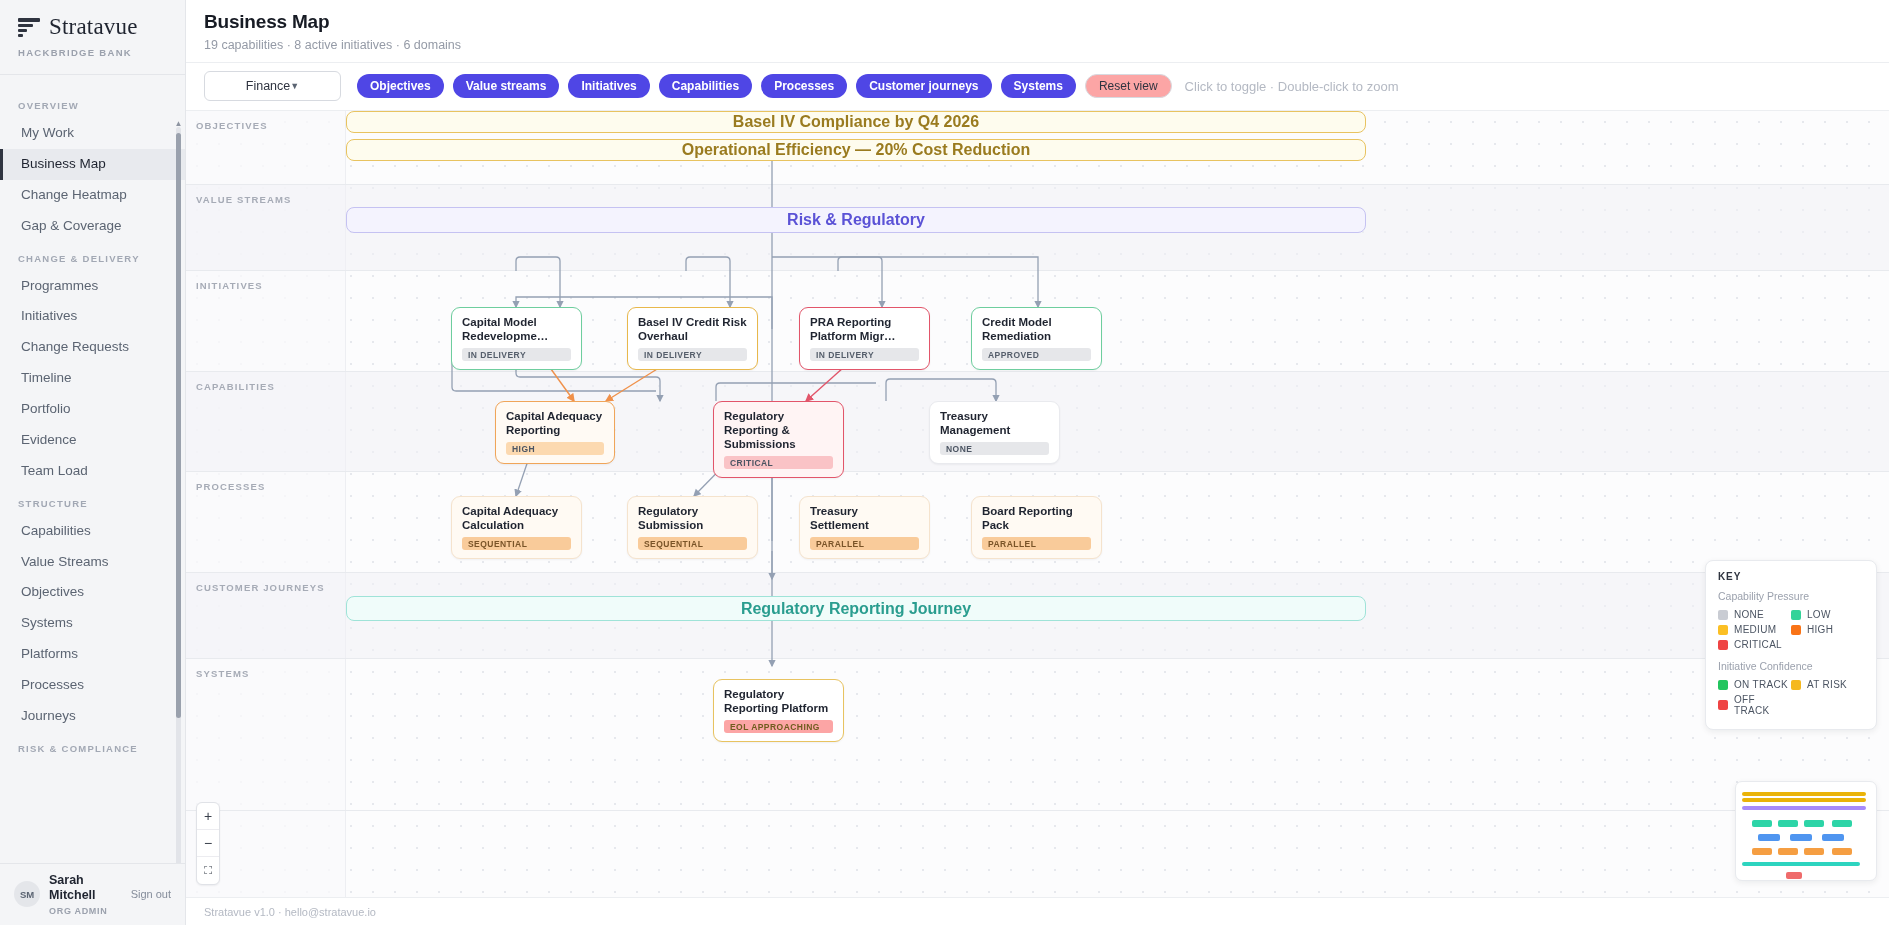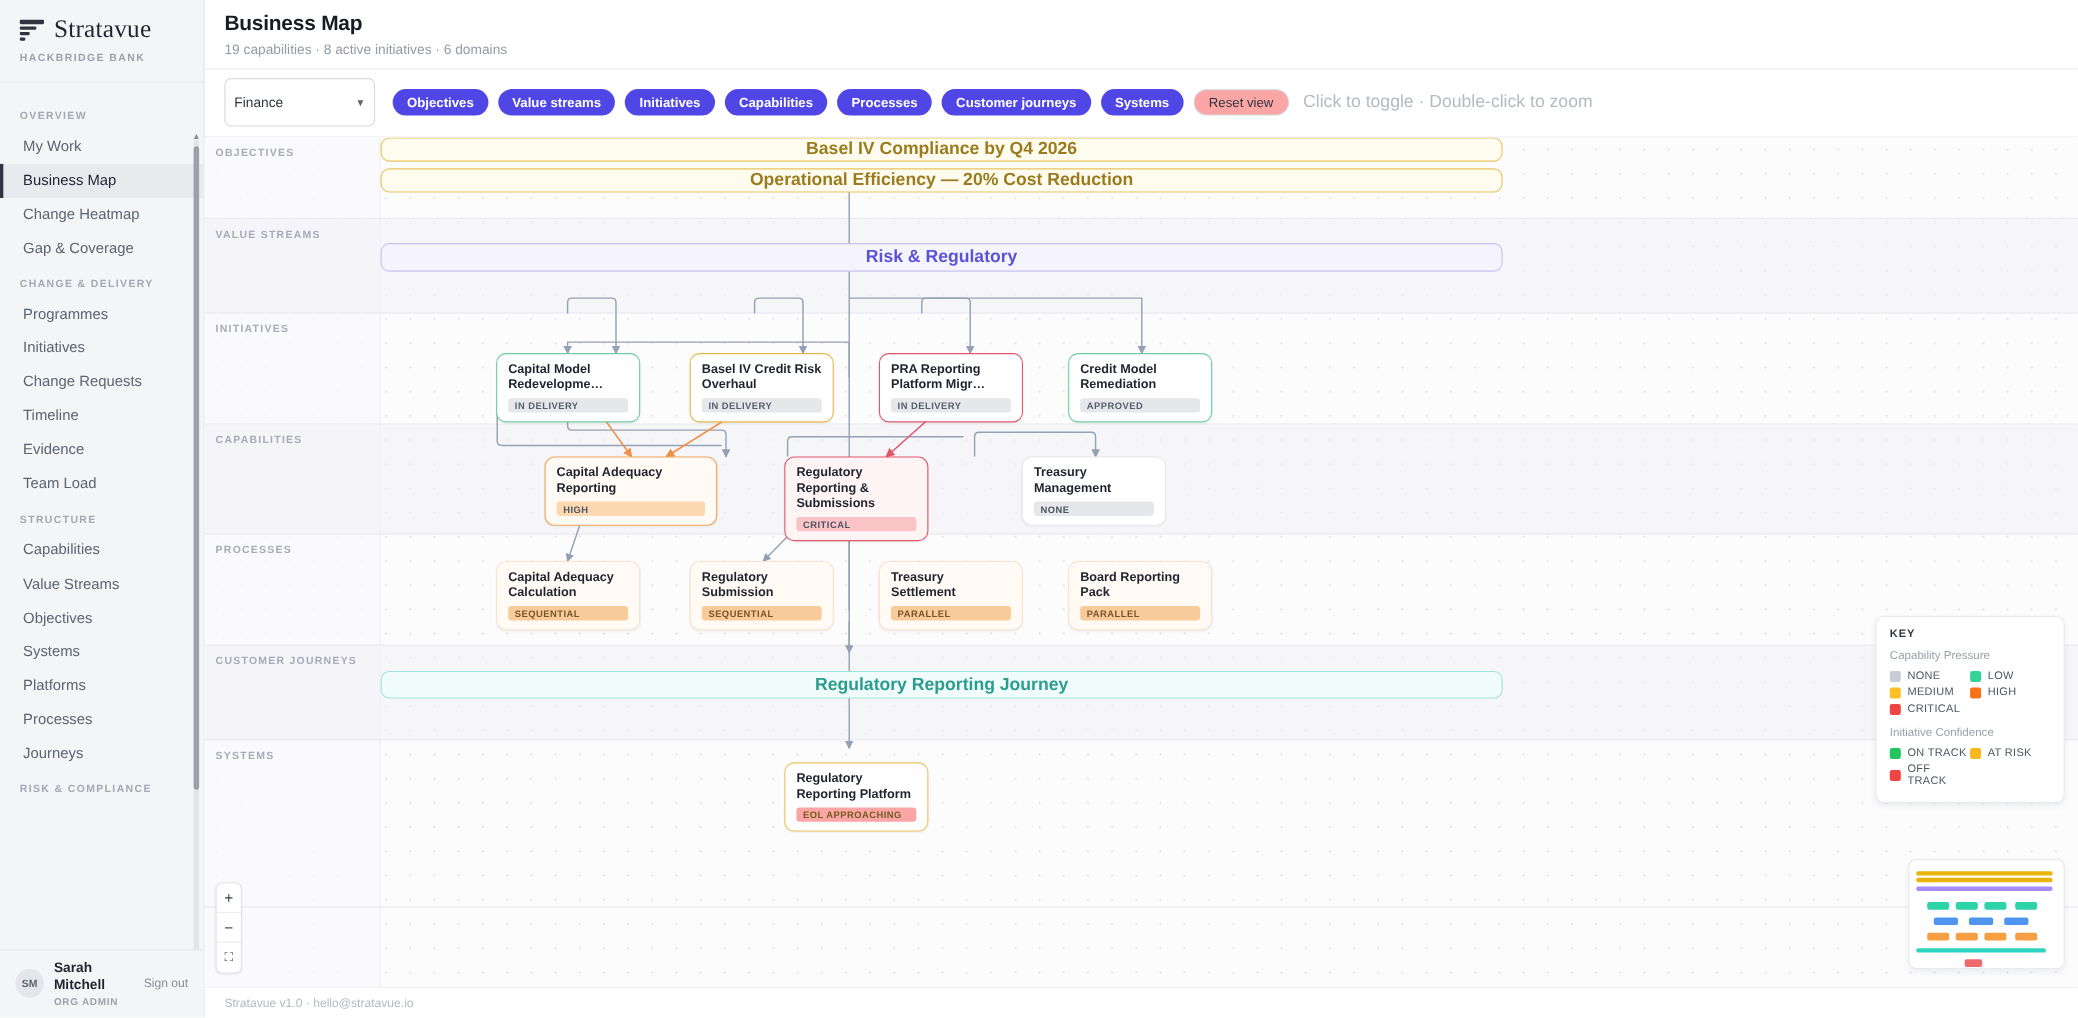--- a/index.html
+++ b/index.html
@@ -93,35 +93,35 @@
   .page-head { padding: 11px 18px 10px 18px; }
   .page-title { font-size: 19px; color: #171b24; font-weight: 700; letter-spacing:-.2px; }
   .page-sub { font-size: 12.5px; color: #949aa6; margin-top: 5px; }
 
   .toolbar {
     display: flex; align-items: center; gap: 9px;
     padding: 8px 18px 9px 18px;
     border-top: 1px solid #eceef1; border-bottom: 1px solid #eceef1;
   }
   .domain-select {
-    width: 137px; height: 44px; border: 1px solid #d7dae0; border-radius: 6px;
+    width: 137px; height: 30px; border: 1px solid #d7dae0; border-radius: 6px;
     background: #fff; font-size: 12.5px; color: #2f3440;
-    padding: 0 8px; display:flex; align-items:center; justify-content:space-between;
+    padding: 0 8px; display:flex; align-items:center; justify-content:center;
     cursor: pointer; margin-right: 7px;
   }
   .chev { font-size: 9px; color: #5b6472; }
   .pill {
     height: 24px; padding: 0 13px; border-radius: 12px;
     background: #4f46e5; color: #fff; font-size: 12px; font-weight: 700;
     display: flex; align-items: center; cursor: pointer; white-space: nowrap;
   }
   .pill.ghost {
     background: #fca5a5; color: #2f3440; border: 1px solid #d7dae0; font-weight: 400;
   }
-  .hint { font-size: 16px; color: #b4b9c3; margin-left: 4px; white-space:nowrap; }
+  .hint { font-size: 13px; color: #b4b9c3; margin-left: 4px; white-space:nowrap; }
 
   
   .canvas-wrap {
     flex: 1; position: relative; overflow: hidden;
     background: #fcfcfd;
   }
   .canvas {
     position: absolute; inset: 0;
     background-image: radial-gradient(#e6e8ed 1px, transparent 1px);
     background-size: 22px 22px;
@@ -233,20 +233,21 @@
           <div class="nav-group-label">OVERVIEW</div>
           <div class="nav-item">My Work</div>
           <div class="nav-item active">Business Map</div>
           <div class="nav-item">Change Heatmap</div>
           <div class="nav-item">Gap &amp; Coverage</div>
           <div class="nav-group-label">CHANGE &amp; DELIVERY</div>
           <div class="nav-item">Programmes</div>
           <div class="nav-item">Initiatives</div>
           <div class="nav-item">Change Requests</div>
           <div class="nav-item">Timeline</div>
+          <div class="nav-item">Portfolio</div>
           <div class="nav-item">Evidence</div>
           <div class="nav-item">Team Load</div>
           <div class="nav-group-label">STRUCTURE</div>
           <div class="nav-item">Capabilities</div>
           <div class="nav-item">Value Streams</div>
           <div class="nav-item">Objectives</div>
           <div class="nav-item">Systems</div>
           <div class="nav-item">Platforms</div>
           <div class="nav-item">Processes</div>
           <div class="nav-item">Journeys</div>
@@ -385,21 +386,21 @@
             <div class="node-bar" style="background: rgb(230, 231, 234); color: rgb(85, 94, 107);">IN DELIVERY</div>
           </div>
           <div class="node" style="left: 613px; top: 196px; width: 131px; border: 1.4px solid rgb(226, 85, 106); background: rgb(255, 255, 255);">
             <div class="node-title">PRA Reporting Platform Migr…</div>
             <div class="node-bar" style="background: rgb(230, 231, 234); color: rgb(85, 94, 107);">IN DELIVERY</div>
           </div>
           <div class="node" style="left: 785px; top: 196px; width: 131px; border: 1.4px solid rgb(110, 206, 158); background: rgb(255, 255, 255);">
             <div class="node-title">Credit Model Remediation</div>
             <div class="node-bar" style="background: rgb(230, 231, 234); color: rgb(85, 94, 107);">APPROVED</div>
           </div>
-          <div class="node" style="left: 309px; top: 290px; width: 157px; min-height: 44px; border: 1.4px solid rgb(240, 165, 89); background: rgb(255, 250, 244);">
+          <div class="node" style="left: 309px; top: 290px; width: 120px; min-height: 44px; border: 1.4px solid rgb(240, 165, 89); background: rgb(255, 250, 244);">
             <div class="node-title">Capital Adequacy Reporting</div>
             <div class="node-bar" style="background: rgb(252, 217, 176); color: rgb(75, 84, 98);">HIGH</div>
           </div>
           <div class="node" style="left: 527px; top: 290px; width: 131px; min-height: 44px; border: 1.4px solid rgb(226, 85, 106); background: rgb(255, 244, 244);">
             <div class="node-title">Regulatory Reporting &amp; Submissions</div>
             <div class="node-bar" style="background: rgb(250, 195, 198); color: rgb(75, 84, 98);">CRITICAL</div>
           </div>
           <div class="node" style="left: 743px; top: 290px; width: 131px; min-height: 44px; border: 1.4px solid rgb(233, 234, 238); background: rgb(255, 255, 255);">
             <div class="node-title">Treasury Management</div>
             <div class="node-bar" style="background: rgb(230, 231, 234); color: rgb(75, 84, 98);">NONE</div>

